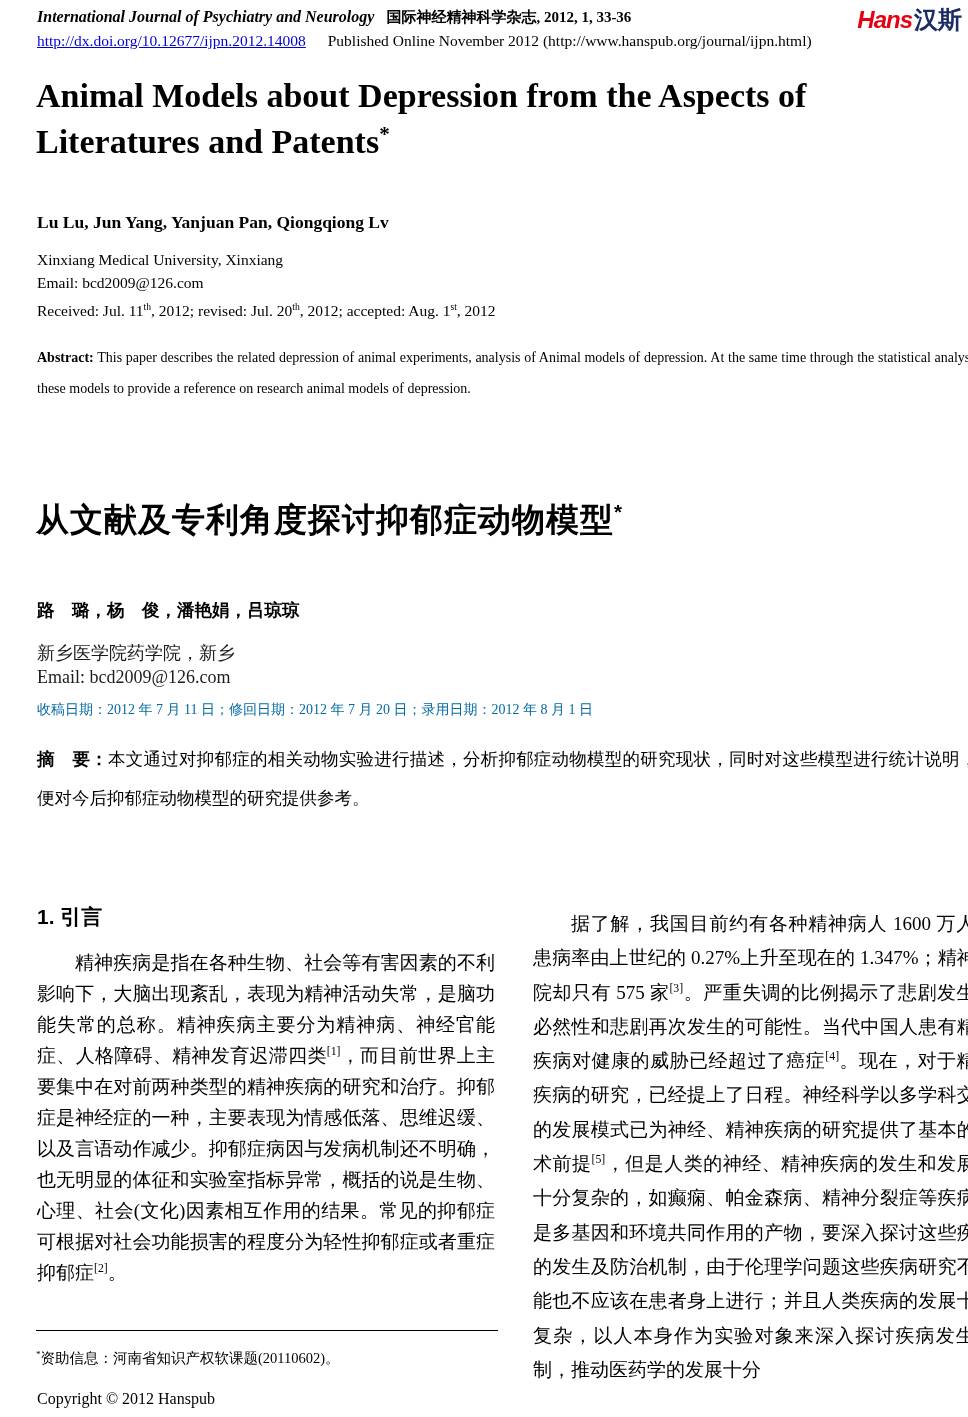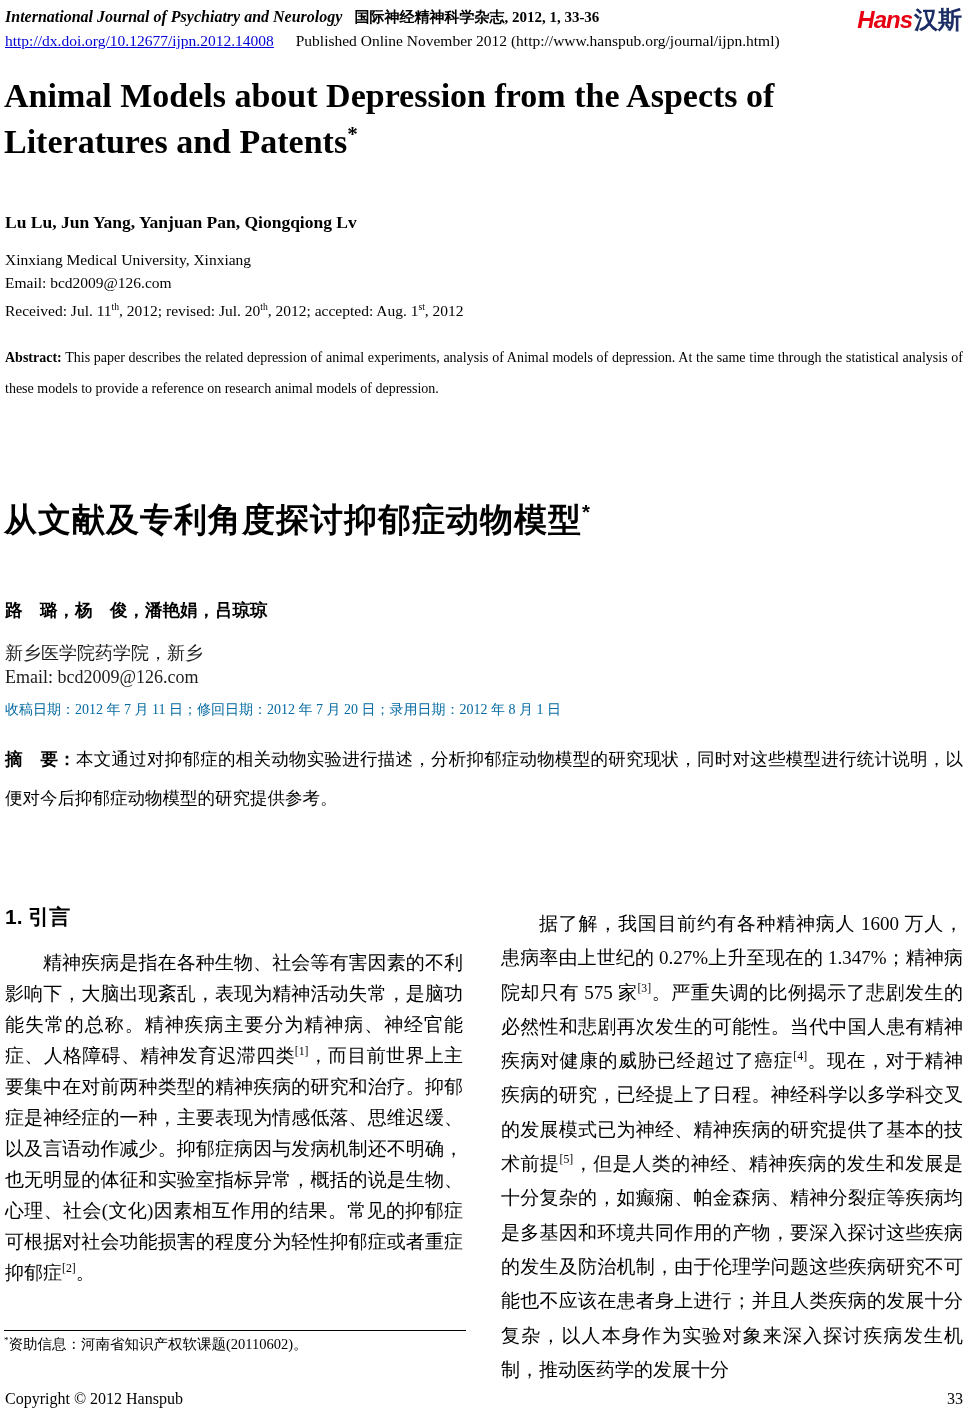--- a/index.html
+++ b/index.html
@@ -11,21 +11,21 @@
   *{margin:0;padding:0;box-sizing:border-box;}
   html,body{background:#fff;}
   .page{
     position:relative;
     width:968px;height:1417px;
     background:#fff;
     color:var(--ink);
     font-family:"Liberation Serif","DejaVu Serif",serif;
     overflow:hidden;
   }
-  .abs{position:absolute;}
+  .abs{position:absolute;margin-left:32px;}
   sup{font-size:0.62em;vertical-align:super;line-height:0;}
 
   
   .hdr-line1{top:8px;left:5px;font-size:16px;white-space:nowrap;}
   .journal-en{font-weight:bold;font-style:italic;}
   .journal-cn{font-weight:bold;margin-left:8px;font-size:15px;}
   .hdr-line2{top:32px;left:5px;font-size:15.5px;white-space:nowrap;}
   .doi-link{color:var(--link-blue);text-decoration:underline;}
   .published{margin-left:18px;color:#000;}
   .logo{top:4px;right:6px;font-size:24px;white-space:nowrap;
@@ -55,21 +55,21 @@
   
   .sec-heading{top:903px;left:5px;font-size:21px;font-weight:bold;
                font-family:"Liberation Sans","DejaVu Sans",sans-serif;}
   .col-left{top:947px;left:5px;width:458px;font-size:19px;line-height:31px;
             text-align:justify;text-indent:2em;}
   .col-right{top:907px;left:501px;width:462px;font-size:19px;line-height:34.3px;
              text-align:justify;text-indent:2em;}
 
   
   .footnote{top:1330px;left:4px;width:462px;border-top:1.5px solid #000;
-            padding-top:4px;font-size:14.5px;}
+            padding-top:18px;font-size:14.5px;}
   .footer{top:1390px;left:5px;width:958px;display:flex;
           justify-content:space-between;font-size:16px;}
 </style>
 </head>
 <body>
 
 <div class="page">
 
   <div class="abs hdr-line1">
     <span class="journal-en">International Journal of Psychiatry and Neurology</span>

